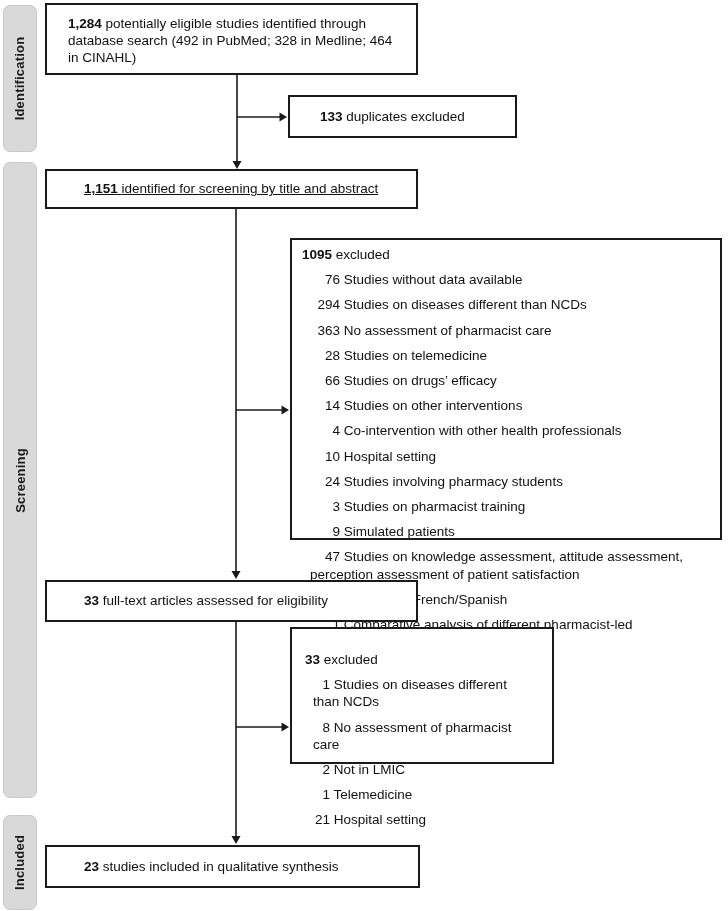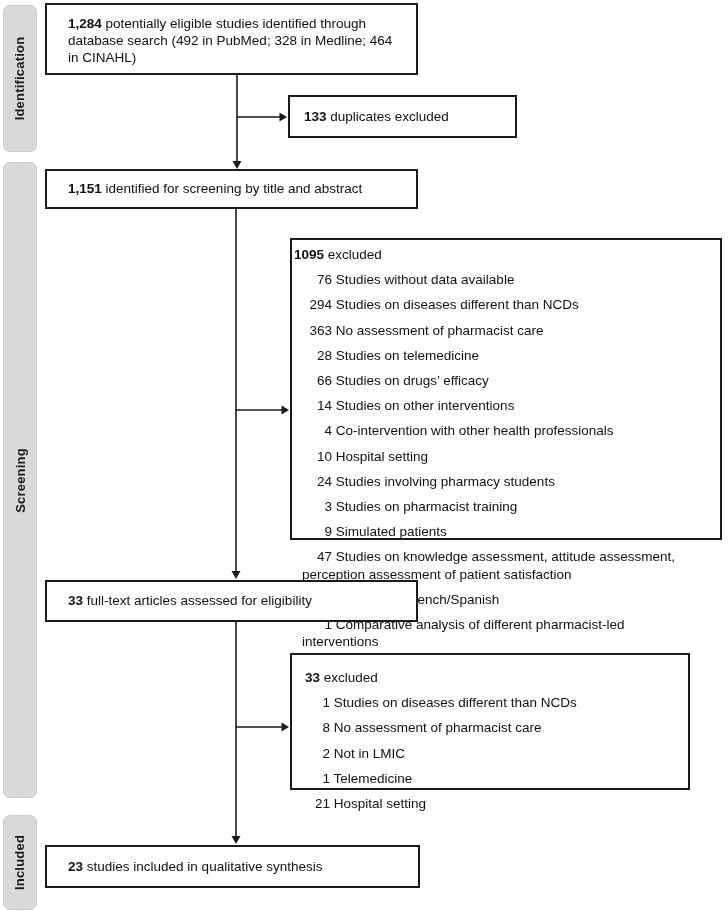--- a/index.html
+++ b/index.html
@@ -21,28 +21,28 @@
   #stage-screening      { top:162px; height:636px; }
   #stage-included       { top:815px; height:95px;  }
 
   
   .box {
     position:absolute; box-sizing:border-box; background:#ffffff;
     border:2px solid #1a1a1a; font-size:13.5px; line-height:17.2px; color:#111111;
   }
   .box .num { font-weight:bold; }
   .vcenter { display:flex; align-items:center; }
-  .vcenter p { margin:0; }
+  .vcenter p { margin:16px; }
 
   #box-identified        { left:45px;  top:3px;   width:373px; height:72px;  padding:10px 16px 0 21px; }
   #box-duplicates        { left:288px; top:95px;  width:229px; height:43px;  padding-left:14px; }
-  #box-title-abstract    { left:45px;  top:169px; width:373px; height:40px;  padding-left:21px; }
-  #box-screening-excluded{ left:290px; top:238px; width:432px; height:302px; padding:6px 8px 0 2px; }
+  #box-title-abstract    { left:45px;  top:169px; width:373px; height:40px;  padding-left:21px;text-decoration:underline; }
+  #box-screening-excluded{ left:290px; top:238px; width:432px; height:302px; padding:6px 8px 0 10px; }
   #box-fulltext          { left:45px;  top:580px; width:373px; height:42px;  padding-left:21px; }
-  #box-fulltext-excluded { left:290px; top:653px; width:400px; height:137px; padding:14px 8px 0 13px; }
+  #box-fulltext-excluded { left:290px; top:627px; width:264px; height:137px; padding:22px 8px 0 13px; }
   #box-included          { left:45px;  top:845px; width:375px; height:43px;  padding-left:21px; }
 
   .excl-header { margin:0; }
   .reason { margin:8px; }
   .rnum    { display:inline-block; width:30px; text-align:right; }
   .rnum-sm { display:inline-block; width:17px; text-align:right; }
 
   
   #arrows { position:absolute; left:0; top:0; width:728px; height:911px; pointer-events:none; }
   #arrows line    { stroke:#1a1a1a; stroke-width:1.6; }

